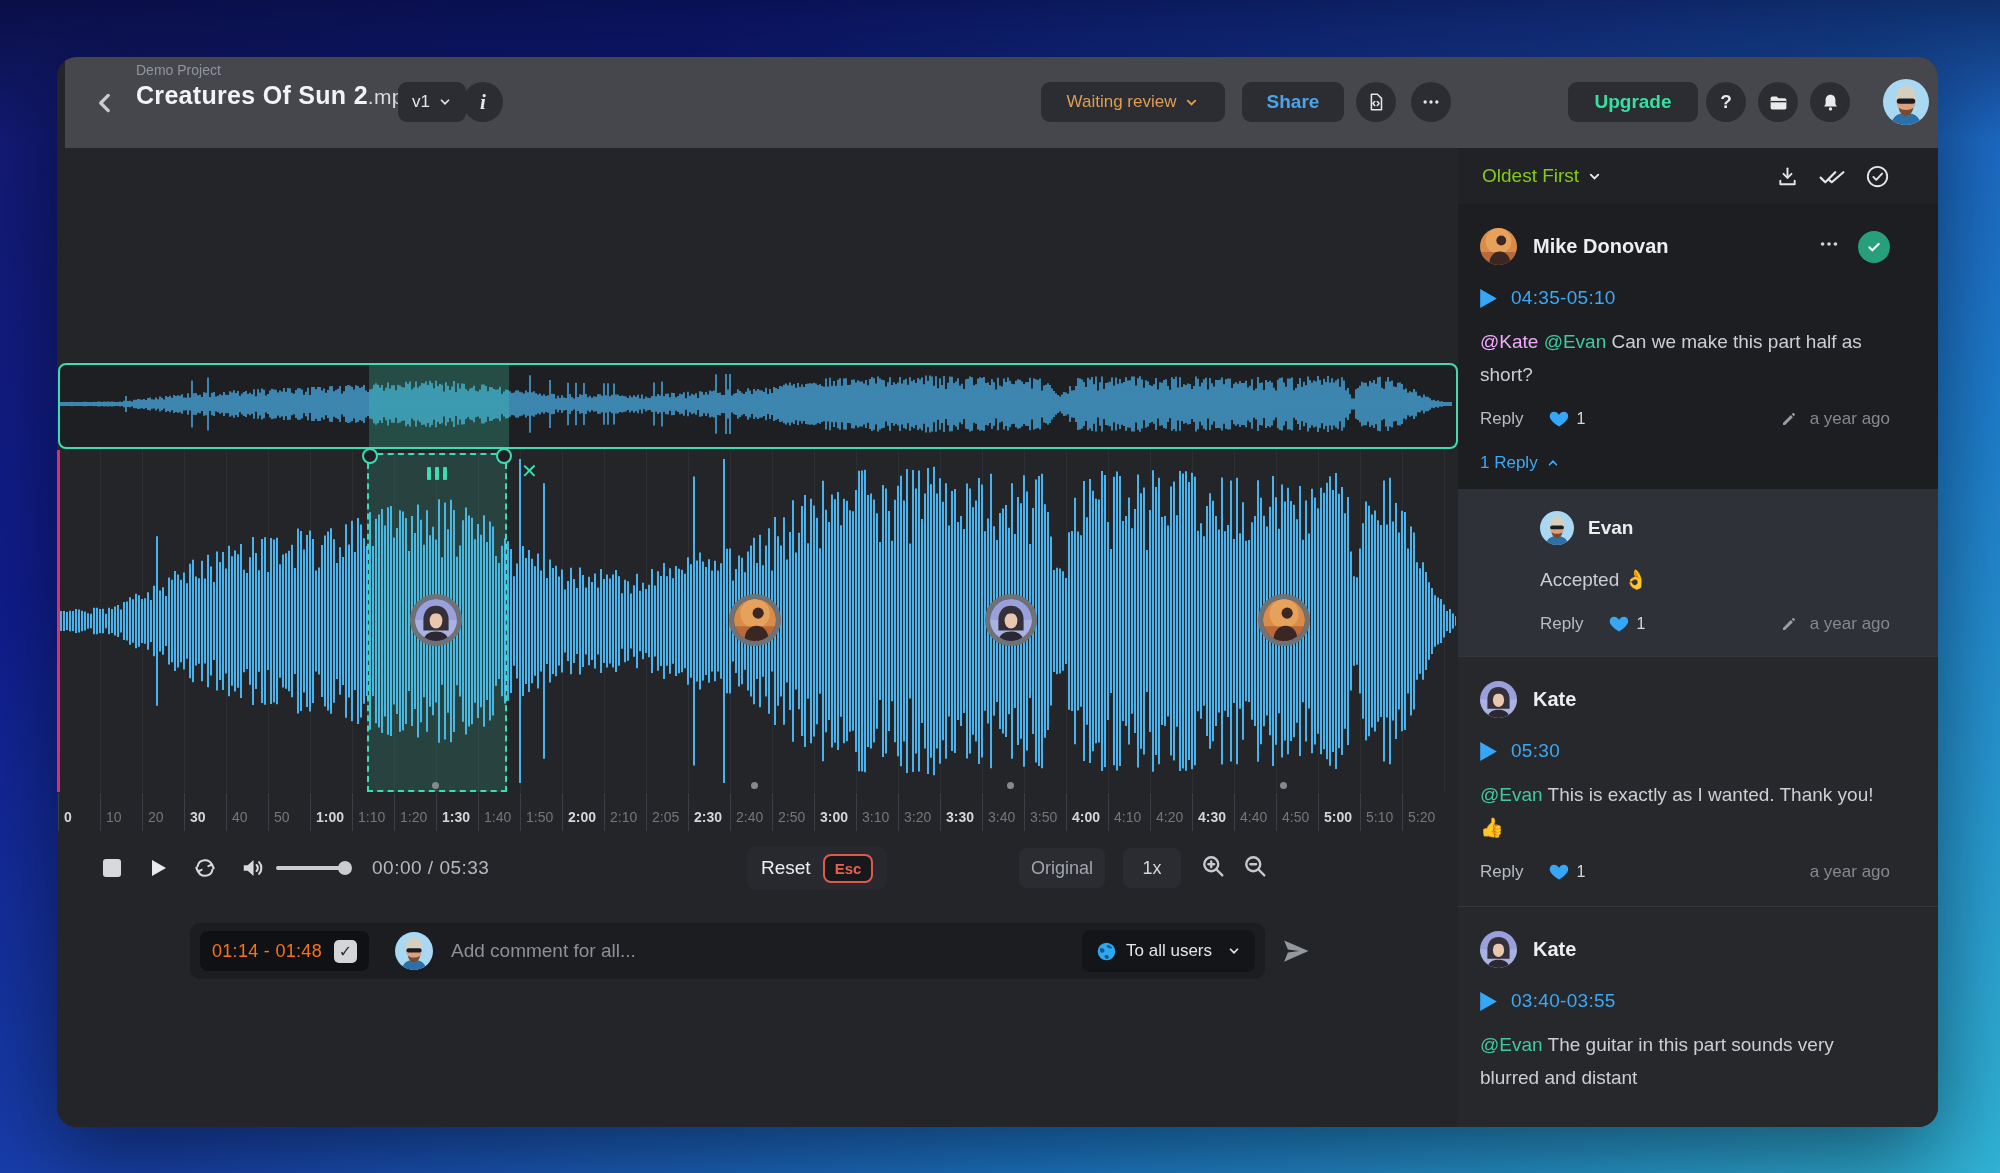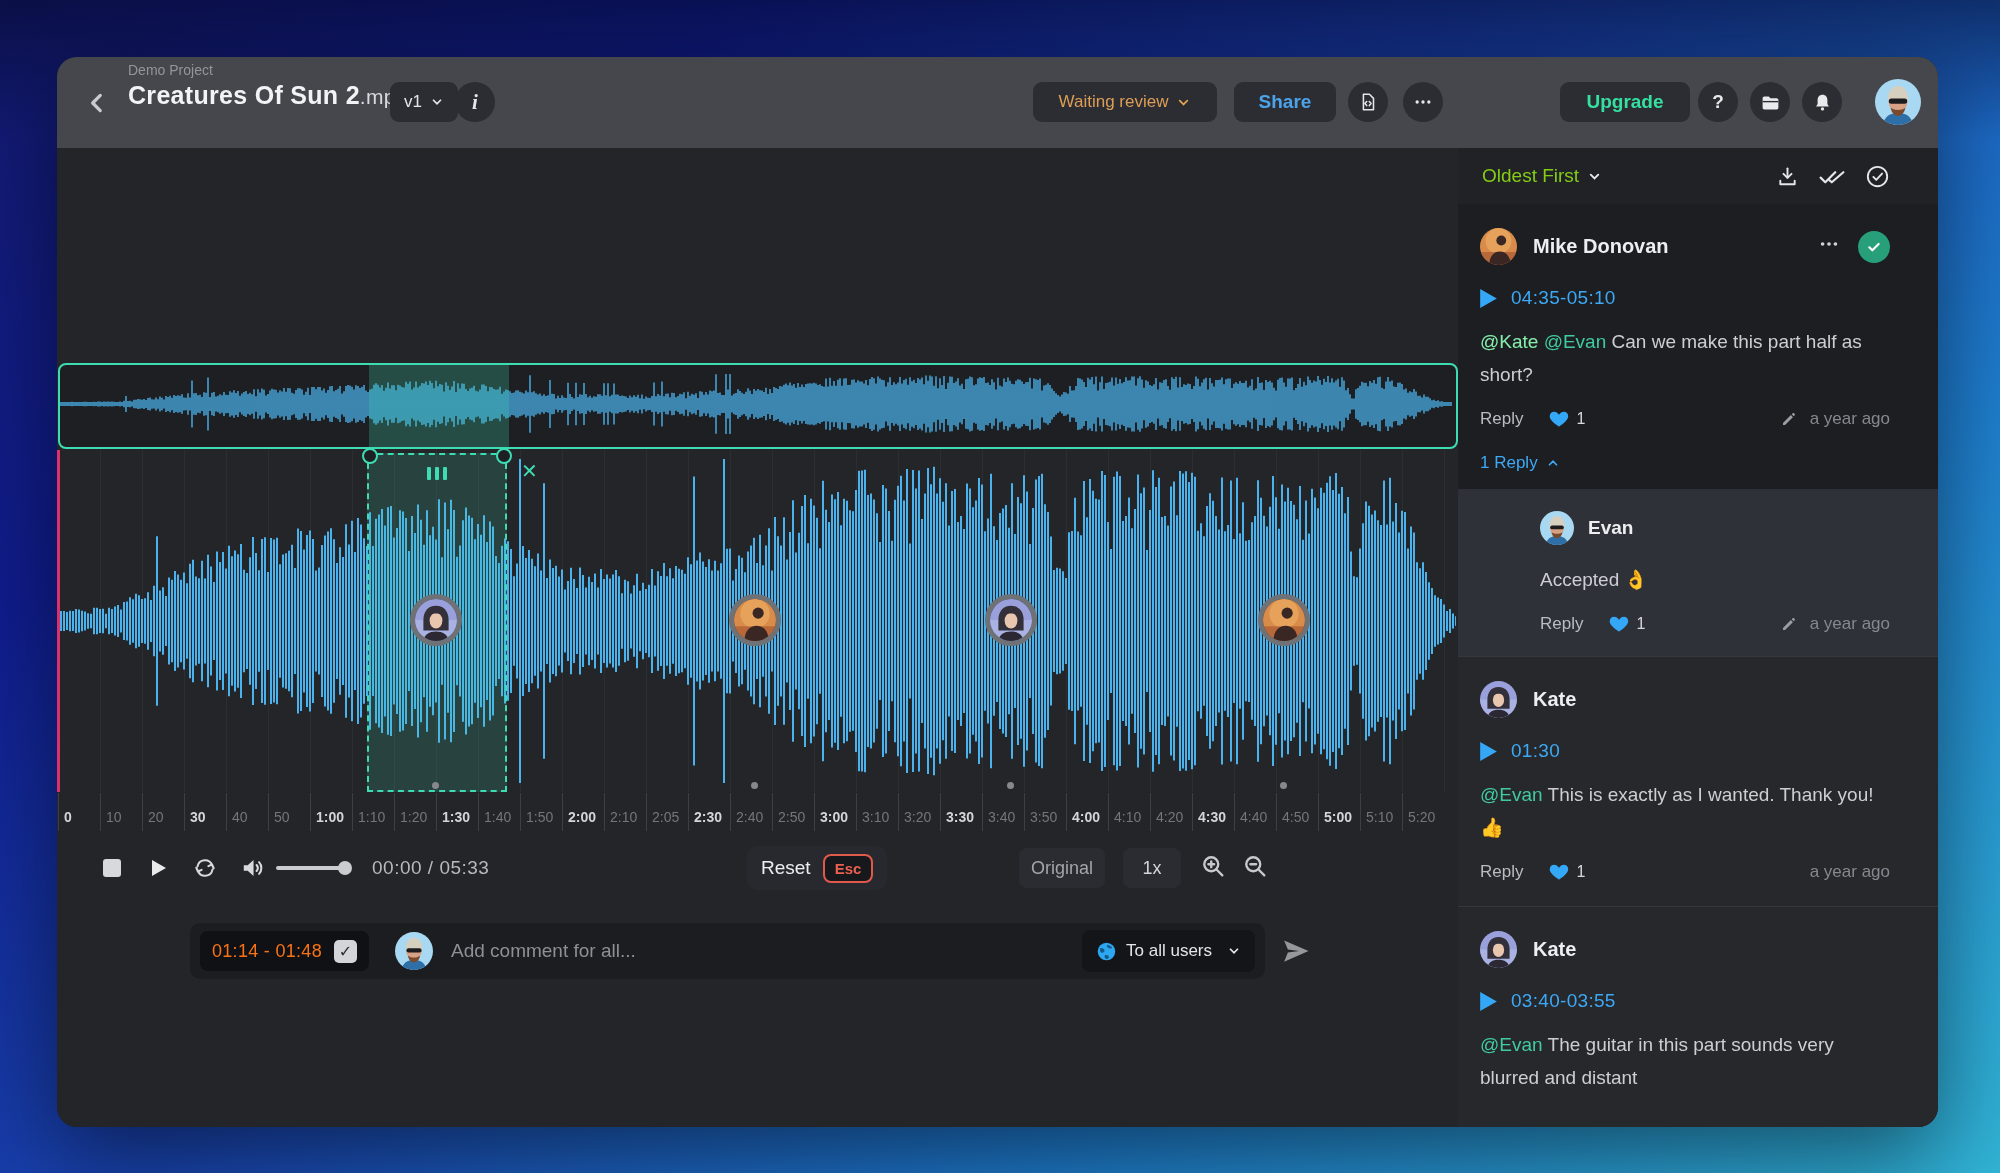--- a/index.html
+++ b/index.html
@@ -7,21 +7,21 @@
     width:2000px;height:1173px;overflow:hidden;
     font-family:"Liberation Sans","DejaVu Sans",sans-serif;
     background:linear-gradient(140deg,#131a6e 0%,#101d8f 22%,#1a49b4 48%,#1e7ccd 72%,#31b4d6 100%);
     position:relative;
   }
   .bg-top{position:absolute;top:0;left:0;right:0;height:140px;
     background:linear-gradient(180deg,rgba(5,8,40,.55),rgba(5,8,40,0));pointer-events:none;}
   .win{position:absolute;left:57px;top:57px;width:1881px;height:1070px;border-radius:20px;
     background:#232529;box-shadow:0 30px 90px rgba(0,0,0,.5);overflow:hidden;}
   
-  .hdr{position:absolute;left:0;top:0;width:100%;height:91px;background:#45474d;}
+  .hdr{position:absolute;left:8px;top:0;width:100%;height:91px;background:#45474d;}
   .back{position:absolute;left:20px;top:26px;width:40px;height:40px;color:#c9cbd0;cursor:pointer;
     display:flex;align-items:center;justify-content:center;}
   .tblock{position:absolute;left:71px;top:5px;}
   .crumb{font-size:14px;color:#92959b;margin-bottom:3px;}
   .title{font-size:25px;font-weight:700;color:#f2f3f5;letter-spacing:.3px;white-space:nowrap;}
   .title .ext{font-weight:400;font-size:21px;color:#d8dadd;}
   .chip{background:#2b2d32;border-radius:9px;height:40px;display:inline-flex;align-items:center;
     justify-content:center;padding:0 14px;font-size:17px;color:#e3e5e8;cursor:pointer;box-sizing:border-box;}
   .icbtn{width:40px;height:40px;border-radius:50%;background:#2b2d32;display:flex;align-items:center;
     justify-content:center;color:#e6e8ea;cursor:pointer;}
@@ -98,21 +98,21 @@
   .comment.bordered{border-top:1px solid #34373c;}
   .chead{display:flex;align-items:center;}
   .cname{font-size:20px;font-weight:700;color:#eceef0;margin-left:16px;}
   .cmore{margin-left:auto;color:#d3d5d9;font-size:20px;letter-spacing:2px;cursor:pointer;font-weight:700;}
   .resolved{width:32px;height:32px;border-radius:50%;background:#27a07a;display:flex;align-items:center;
     justify-content:center;margin-left:18px;cursor:pointer;flex:none;}
   .ctime{display:flex;align-items:center;gap:14px;margin-top:22px;cursor:pointer;}
   .ctime span{color:#3da9f5;font-size:19px;letter-spacing:.3px;}
   .ctext{margin-top:16px;font-size:19px;line-height:33px;color:#ccced3;}
   .ctext .mention{color:#41cb9c;}
-  .ctext .mention-muted{color:#86efac;}
+  .ctext .mention-muted{color:#f0abfc;}
   .cfoot{display:flex;align-items:center;margin-top:18px;padding-bottom:4px;}
   .replyl{font-size:17px;color:#b9bcc2;cursor:pointer;}
   .likes{display:flex;align-items:center;gap:7px;margin-left:26px;cursor:pointer;}
   .likes b{color:#d6d8db;font-size:16px;font-weight:400;}
   .age{margin-left:auto;display:flex;align-items:center;gap:12px;color:#85888e;font-size:17px;}
   .rtoggle{display:flex;align-items:center;gap:8px;color:#3da9f5;font-size:17px;cursor:pointer;
     padding:20px 0 16px 0;}
   .replyblock{background:#2e3137;padding:22px 48px 18px 82px;}
   .replyblock .cname{margin-left:14px;font-size:19px;}
   .replyblock .ctext{margin-top:18px;}
@@ -620,21 +620,21 @@
               </svg>
             </span>
       <span class="cname">Kate</span>
       <span class="spacer"></span>
 
     </div>
     <div class="ctime">
             <svg width="17" height="19" viewBox="0 0 14 16" fill="#35a7f7">
               <path d="M0 0l14 8L0 16z"></path>
             </svg>
-            <span>01:30</span>
+            <span>05:30</span>
           </div>
     <div class="ctext"><span class="mention">@Evan</span><span class=""> This is exactly as I wanted. Thank you!👍</span></div>
     <div class="cfoot">
     <span class="replyl">Reply</span>
     <span class="likes">
               <svg width="20" height="20" viewBox="0 0 24 24" fill="#35a7f7">
                 <path d="M12 21s-8.5-5.2-10.7-10C-.2 7 2.3 3.4 6.1 3.4c2.4 0 4.3 1.4 5.9 3.6 1.6-2.2 3.5-3.6 5.9-3.6 3.8 0 6.3 3.6 4.6 7.6C20.3 15.8 12 21 12 21z"></path>
               </svg>
               <b>1</b>
             </span>

